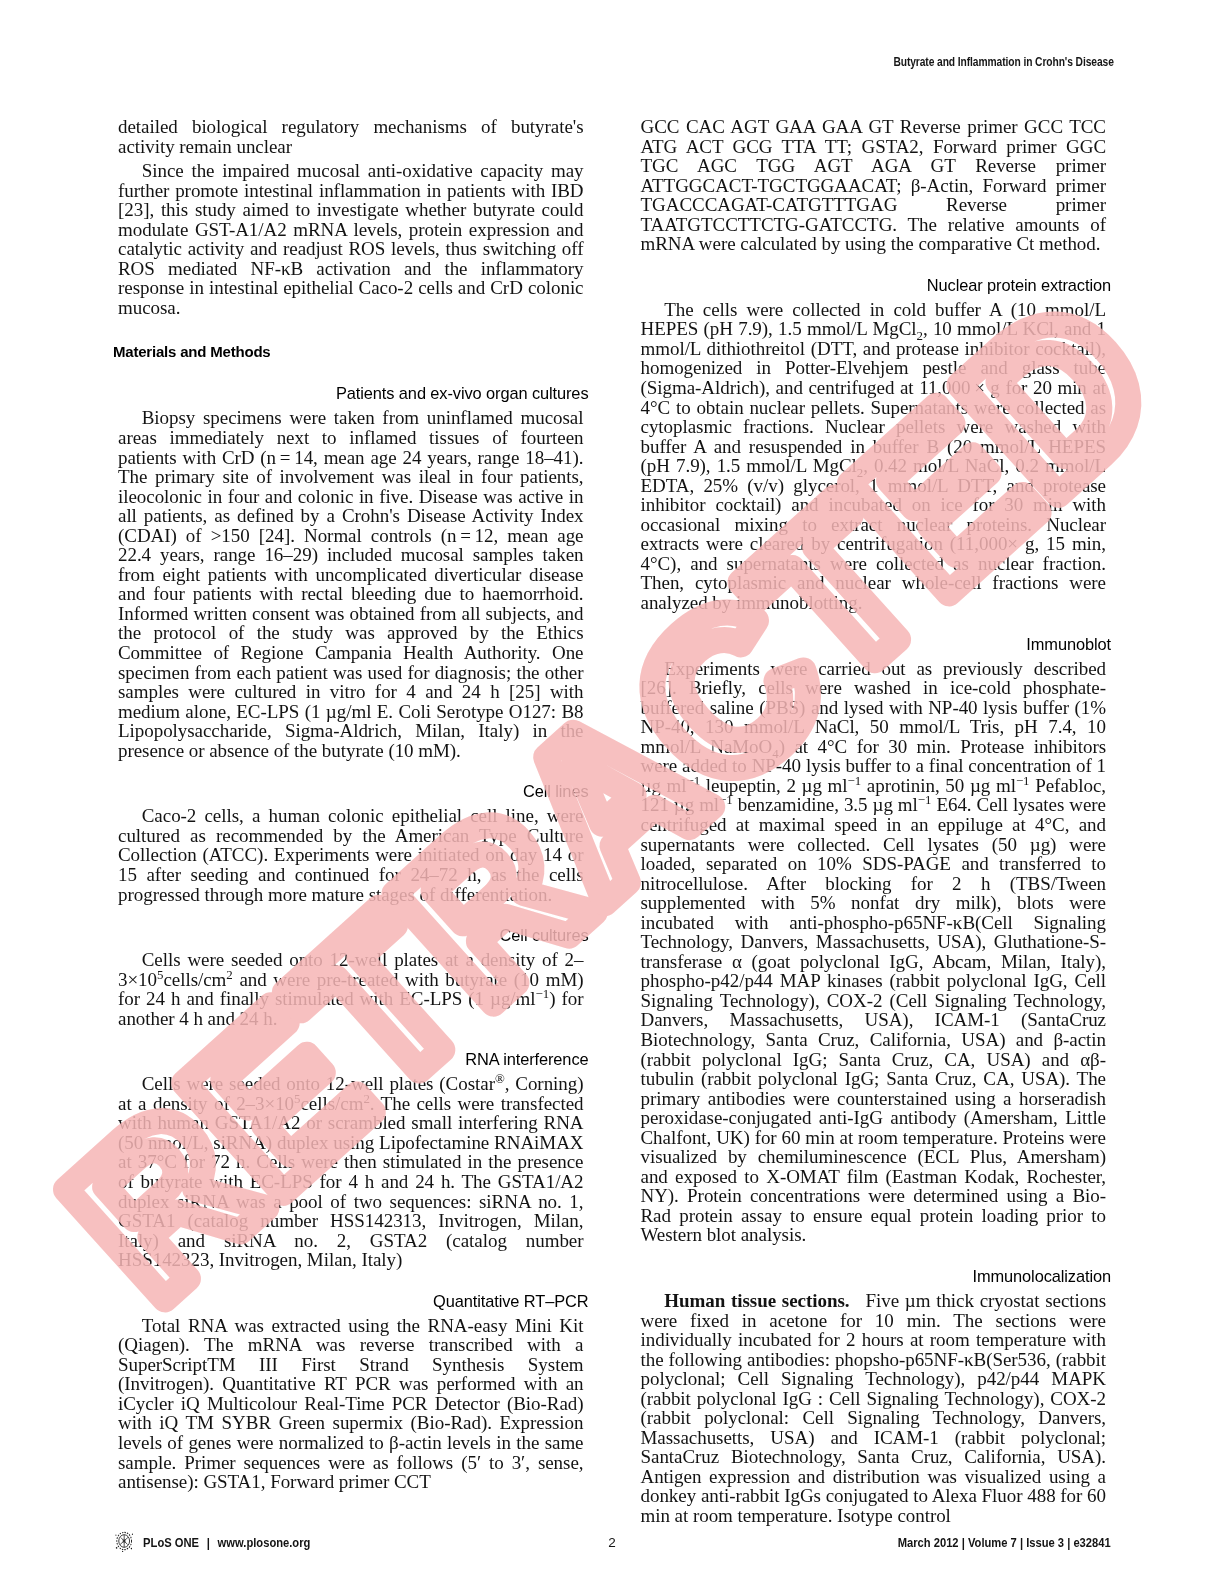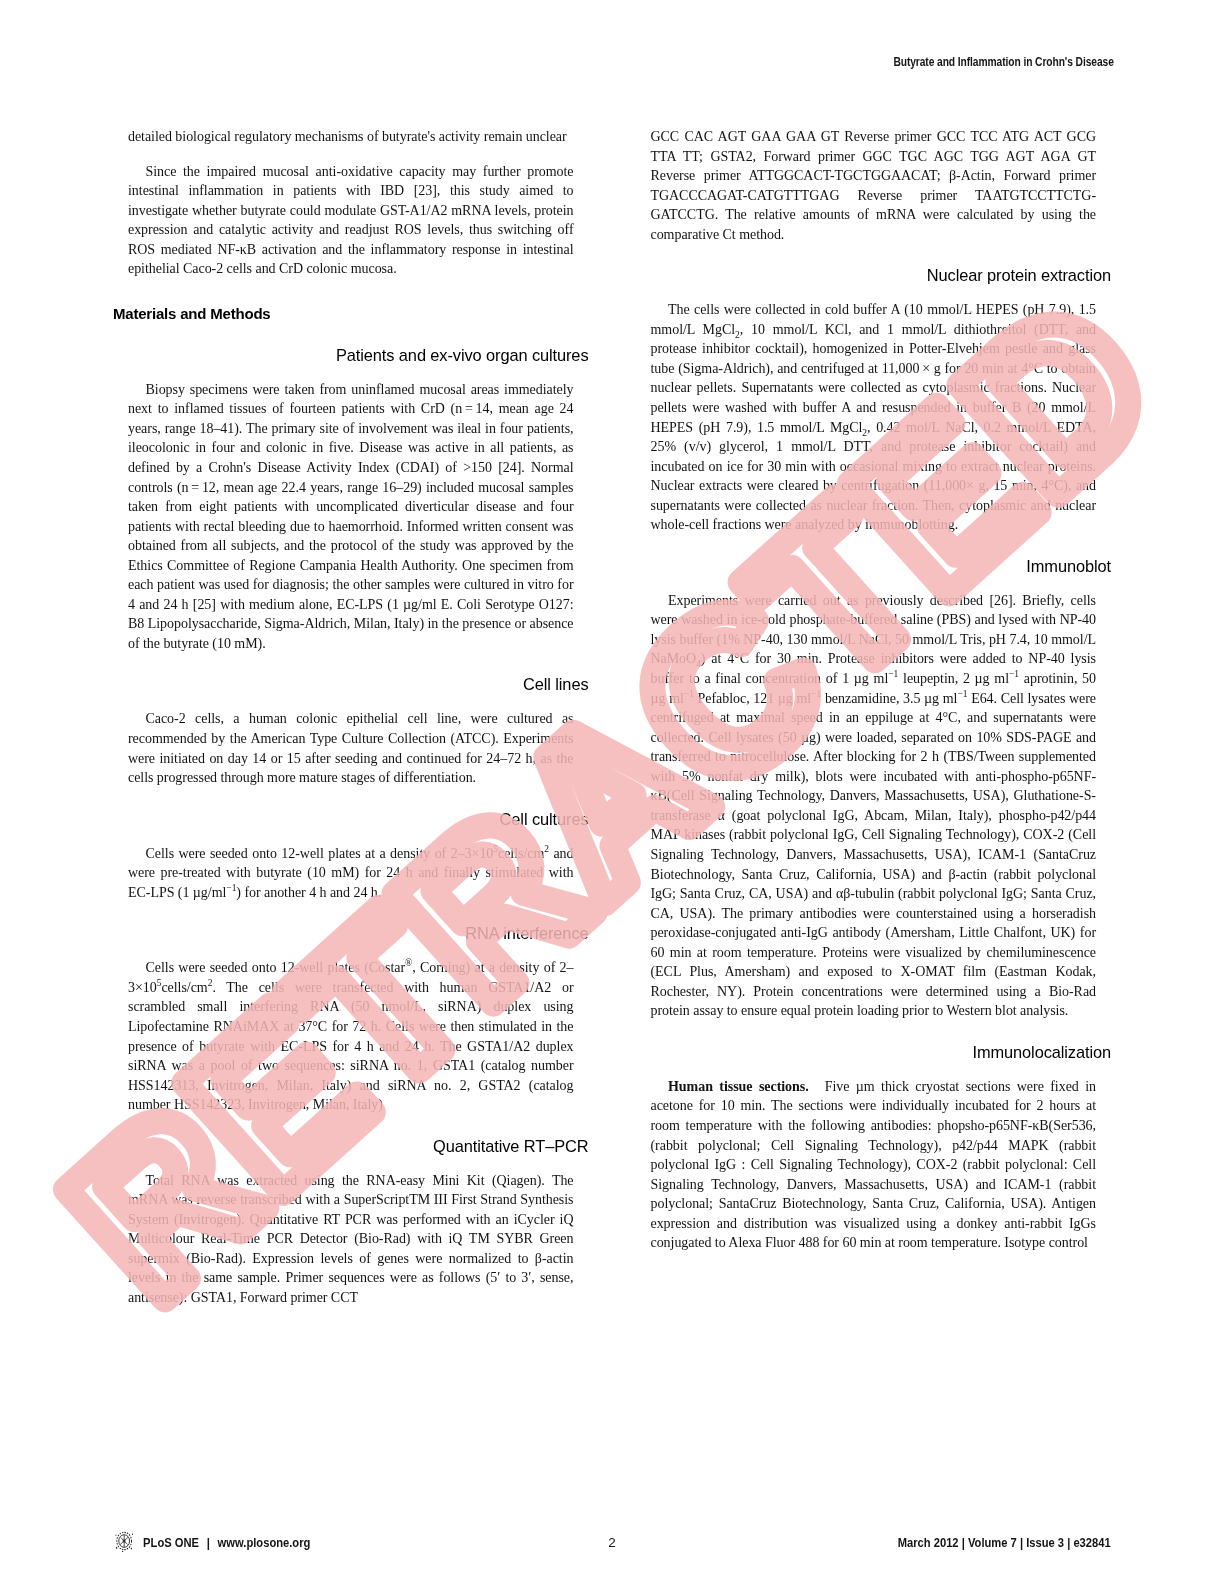--- a/index.html
+++ b/index.html
@@ -44,23 +44,23 @@
     left: 113px;
     width: 998px;
     display: flex;
     gap: 47px;
   }
   .col {
     width: 476px;
   }
 
   p.body {
-    margin: 15px;
+    margin: 5px;
     font-family: "Liberation Serif", serif;
-    font-size: 14px;
+    font-size: 19px;
     line-height: 19.55px;
     text-align: justify;
     text-justify: inter-word;
     letter-spacing: -0.05px;
     color: #131313;
     hyphens: manual;
   }
   p.body.indent { text-indent: 1.25em; }
   p.body + p.body { margin-top: 0; }
 

